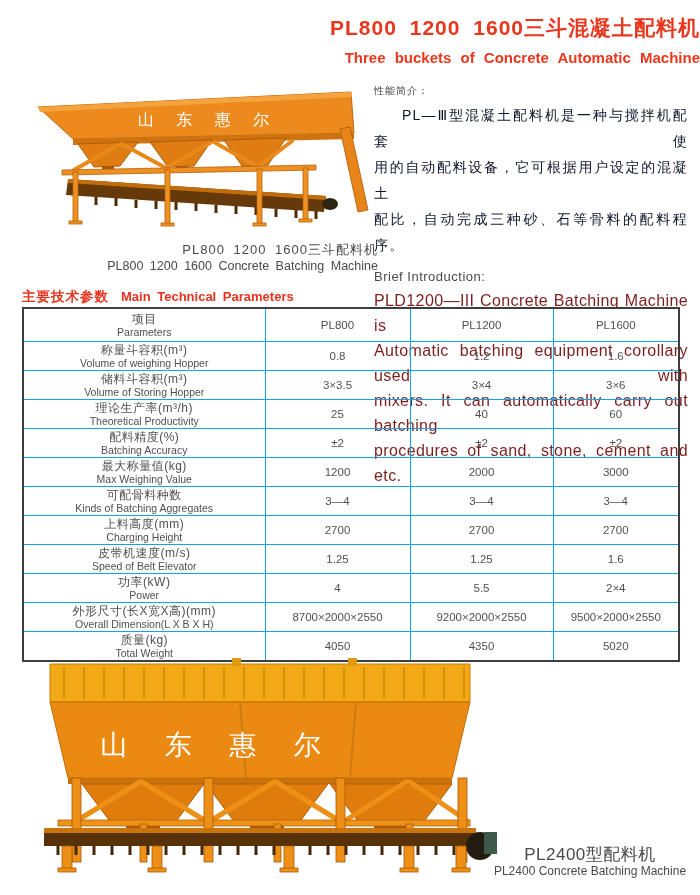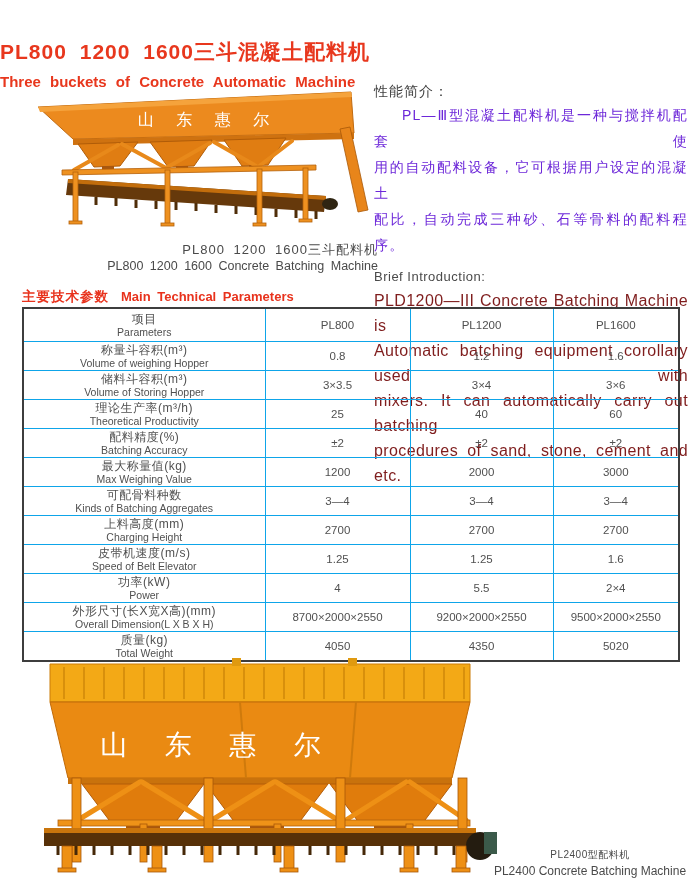--- a/index.html
+++ b/index.html
@@ -2,33 +2,33 @@
 <html><head>
 <meta charset="utf-8">
 <style>
   * { margin:0; padding:0; box-sizing:border-box; }
   html,body { background:#fff; }
   body {
     width:700px; height:895px; position:relative; overflow:hidden;
     font-family:"Liberation Sans","DejaVu Sans",sans-serif; color:#4a4a4a;
   }
   
-  .title-block { position:absolute; top:14px; left:0; width:700px; text-align:left;margin-top:24px; }
+  .title-block { position:absolute; top:14px; left:0; width:700px; text-align:right; }
   .title-cn { font-size:21px; font-weight:bold; color:#e8371d; letter-spacing:1px; word-spacing:6px; }
   .title-en { font-size:15px; font-weight:bold; color:#e8371d; margin-top:7px; word-spacing:5px; }
 
   
   .machine1-wrap { position:absolute; left:18px; top:82px; width:352px; height:158px; }
   .caption1 { position:absolute; left:10px; top:241px; width:368px; text-align:right; line-height:17px; }
   .caption1 .c-cn { font-size:13px; letter-spacing:1px; word-spacing:4px; }
   .caption1 .c-en { font-size:12.5px; word-spacing:3px; }
 
   .intro { position:absolute; left:374px; top:80px; width:314px; }
-  .intro-cn-head { font-size:14px; line-height:22px; letter-spacing:1px; color:#3f3f3f; }
-  .intro-cn-line { font-size:14px; line-height:26px; letter-spacing:1.2px; color:#6d28d9;
+  .intro-cn-head { font-size:10px; line-height:22px; letter-spacing:1px; color:#3f3f3f; }
+  .intro-cn-line { font-size:14px; line-height:26px; letter-spacing:1.2px; color:#0f172a;
                    text-align:justify; text-align-last:justify; }
   .intro-cn-line.first { text-indent:28px; }
   .intro-cn-line.last  { text-align-last:left; }
   .intro-en-head { font-size:13px; line-height:22px; margin-top:8px; color:#4a4a4a; letter-spacing:0.5px; }
   .intro-en-line { font-size:16px; line-height:25px; color:#7f1d1d; letter-spacing:0.4px;
                    text-align:justify; text-align-last:justify; }
   .intro-en-line.last { text-align-last:left; }
 
   
   .section-heading { position:absolute; left:22px; top:287px; font-weight:bold; color:#e8321c; }
@@ -43,21 +43,21 @@
   .params-table tr { height:27px; }
   .params-table tr.head-row { height:33px; }
   .t-cn { font-size:12px; line-height:14px; letter-spacing:0.5px; }
   .t-en { font-size:10.5px; line-height:12px; }
   .t-val { font-size:11.5px; }
   .t-model { font-size:11.5px; }
 
   
   .machine2-wrap { position:absolute; left:18px; top:652px; width:480px; height:226px; }
   .caption2 { position:absolute; left:485px; top:846px; width:210px; text-align:center; line-height:17px; }
-  .caption2 .c-cn { font-size:10px; letter-spacing:0.5px; }
+  .caption2 .c-cn { font-size:17px; letter-spacing:0.5px; }
   .caption2 .c-en { font-size:12px; }
   svg { display:block; }
 </style>
 </head>
 <body>
 
 <div class="title-block">
   <div class="title-cn">PL800 1200 1600三斗混凝土配料机</div>
   <div class="title-en">Three buckets of Concrete Automatic Machine</div>
 </div>

